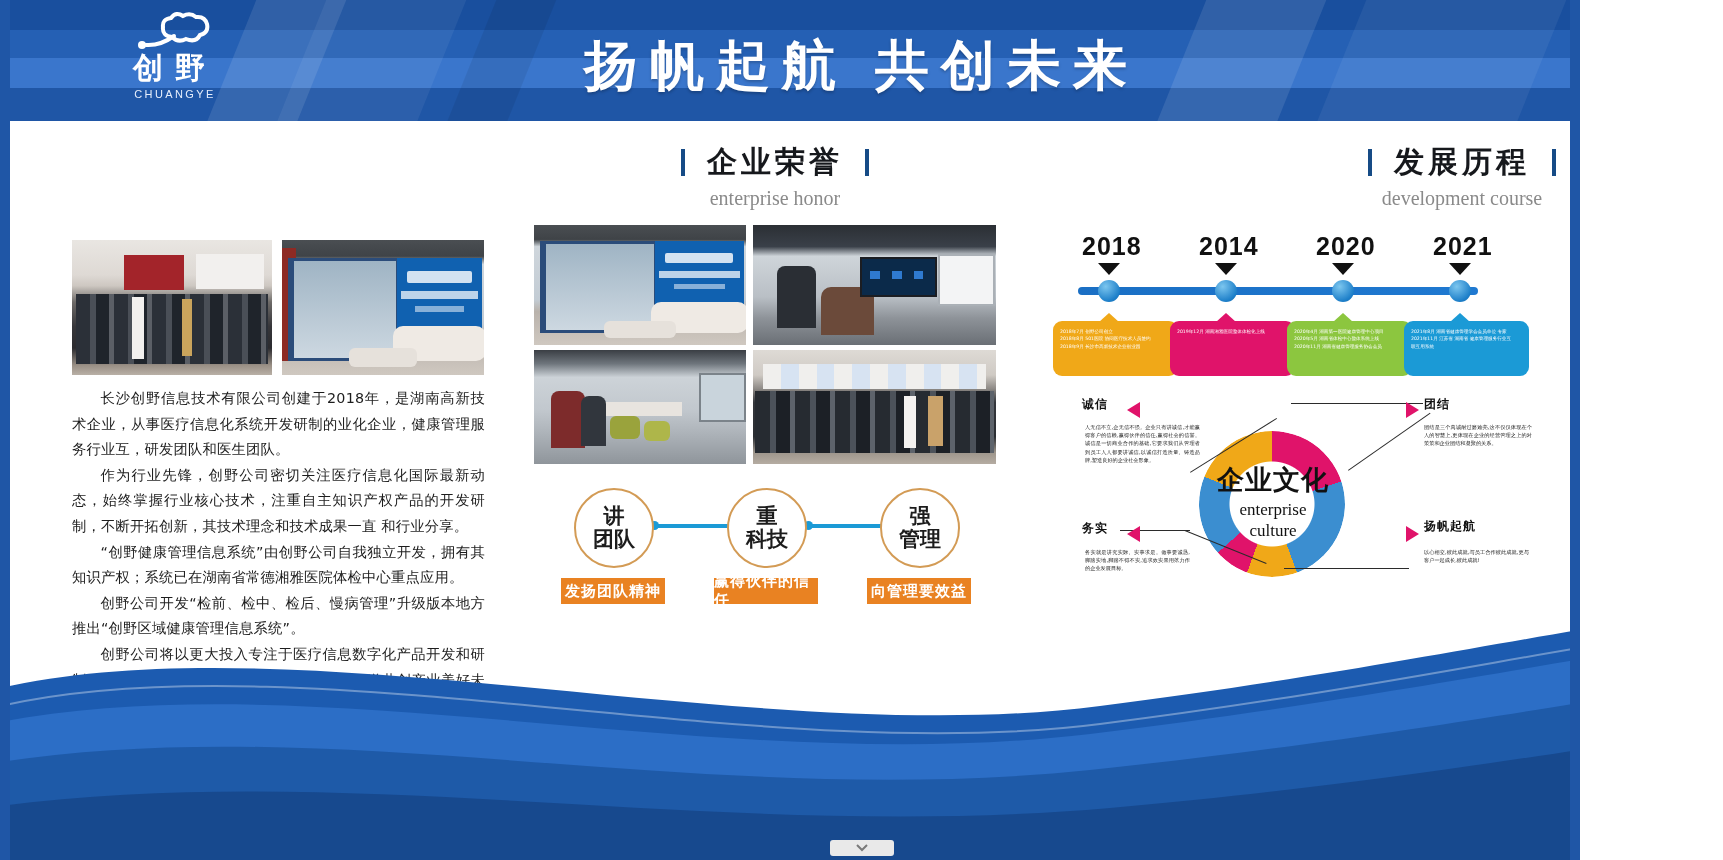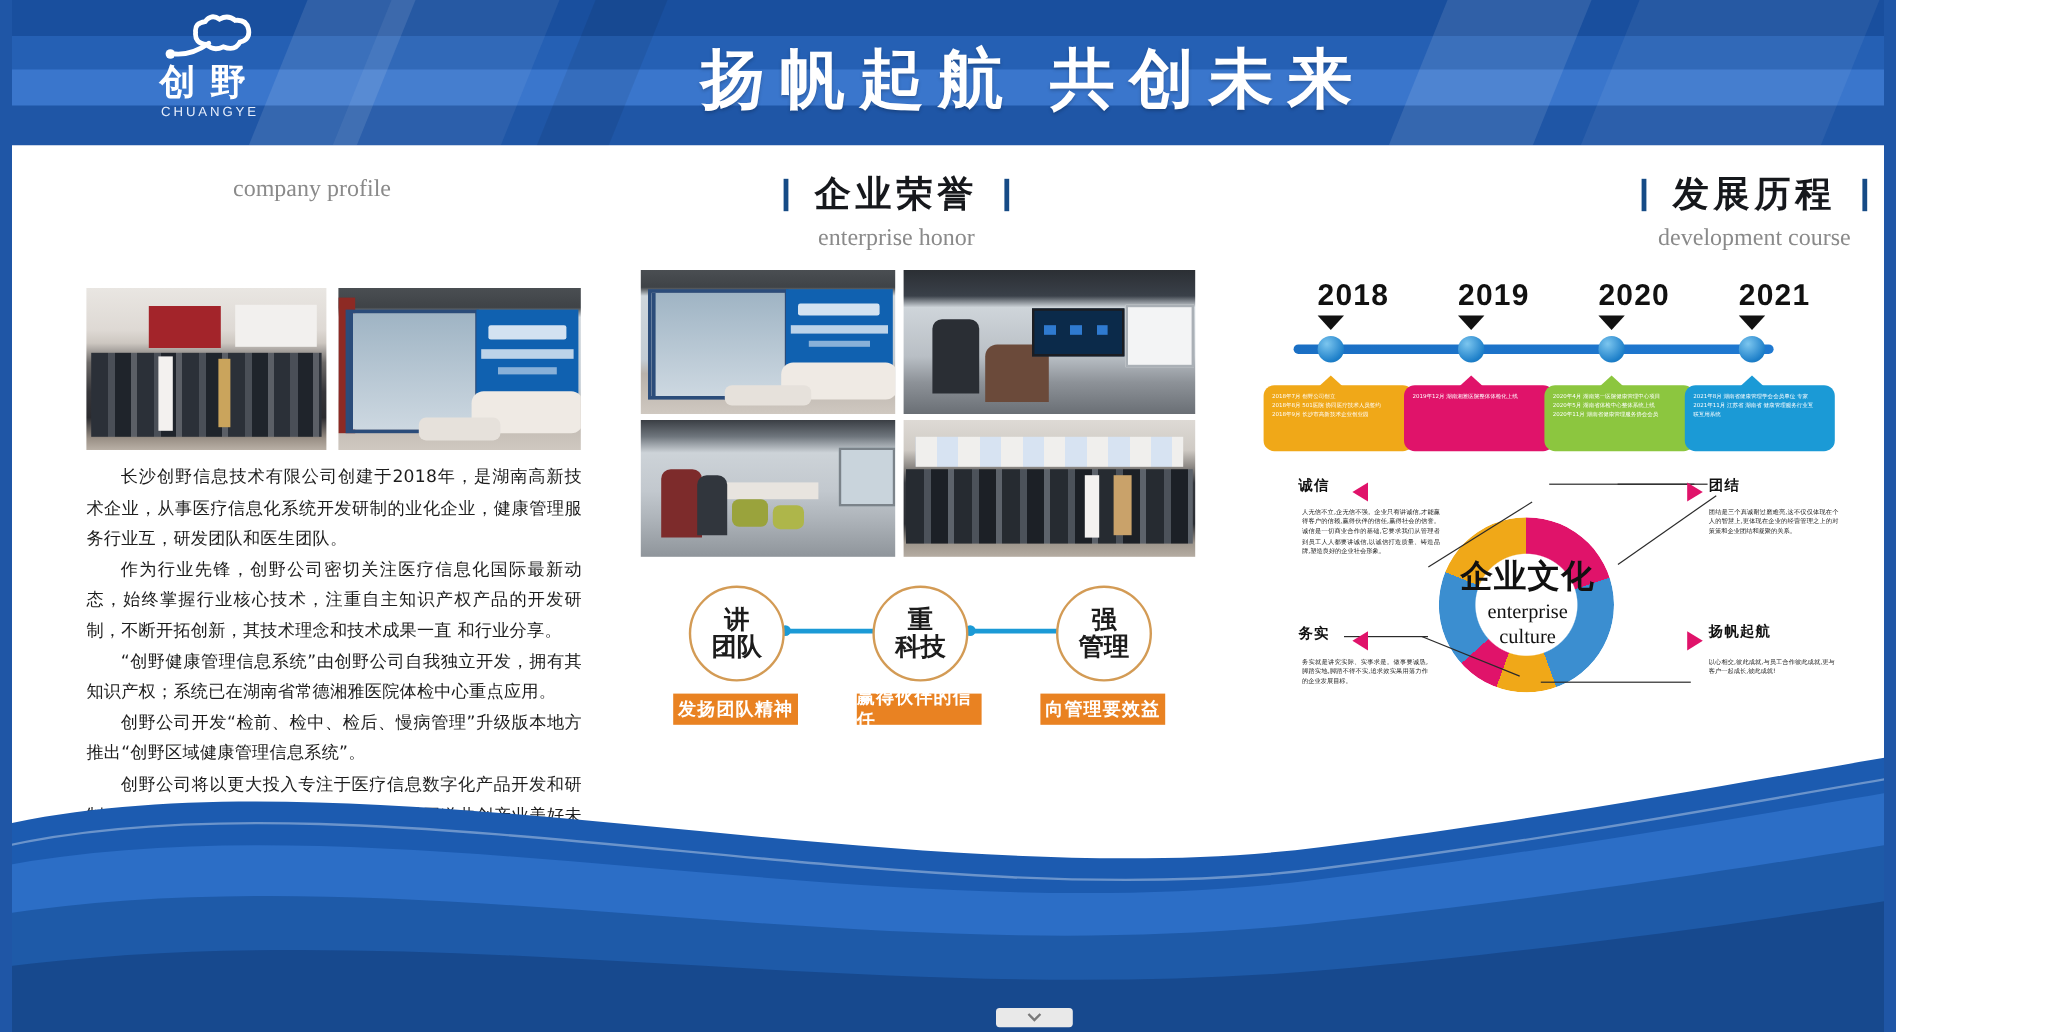--- a/index.html
+++ b/index.html
@@ -111,21 +111,21 @@
   .circ span{font-size:21px;font-weight:700;color:#1c1c1c;line-height:23px;text-align:center;
      font-family:"DejaVu Sans","Liberation Sans",sans-serif;}
   .flowline{position:absolute;height:4px;background:#1b9ad6;border-radius:2px;top:524px;}
   .flowdot{position:absolute;width:9px;height:9px;border-radius:50%;background:#1b9ad6;top:521px;}
   .obtn{position:absolute;height:26px;background:#e98222;color:#fff;font-size:15px;font-weight:700;
      display:flex;align-items:center;justify-content:center;letter-spacing:1px;
      font-family:"DejaVu Sans","Liberation Sans",sans-serif;}
 
   
   .tl-year{position:absolute;font-size:25px;font-weight:700;color:#111;letter-spacing:1px;
-     font-family:"Liberation Sans","DejaVu Sans",sans-serif;margin-left:16px;}
+     font-family:"Liberation Sans","DejaVu Sans",sans-serif;}
   .tl-tri{position:absolute;width:0;height:0;border-left:11px solid transparent;
      border-right:11px solid transparent;border-top:12px solid #111;}
   .tl-line{position:absolute;left:1078px;top:287px;width:400px;height:8px;
      background:linear-gradient(90deg,#1a6fc4,#1f79d1);border-radius:4px;}
   .tl-node{position:absolute;width:22px;height:22px;border-radius:50%;top:280px;
      background:radial-gradient(circle at 35% 30%,#7cc6ef,#1d7fc9 70%,#1566a8);}
   .tl-card{position:absolute;width:112px;border-radius:9px;padding:7px 6px 8px 7px;
      color:#fff;font-size:4.6px;line-height:7.4px;font-family:"DejaVu Sans",sans-serif;}
   .tl-card .notch{position:absolute;left:46px;top:-8px;width:0;height:0;
      border-left:10px solid transparent;border-right:10px solid transparent;}
@@ -188,24 +188,23 @@
         <circle cx="14" cy="35" r="4" fill="#ffffff"></circle>
       </svg>
       <div class="logo-name">创野</div>
       <div class="logo-sub">CHUANGYE</div>
     </div>
 
     <div class="header-title">扬帆起航  共创未来</div>
   </div>
 
   <div class="sec-head" style="left:30px;top:142px;width:460px;">
-    <div class="en">company profile</div>
-  </div>
-
-  <div class="sec-head" style="left:517px;top:142px;width:460px;">
+  </div>
+
+  <div class="sec-head" style="left:545px;top:142px;width:460px;">
     <div><span class="bar l"></span><span class="cn">企业荣誉</span><span class="bar r"></span></div>
     <div class="en">enterprise honor</div>
   </div>
 
   <div class="sec-head" style="left:1232px;top:142px;width:460px;">
     <div><span class="bar l"></span><span class="cn">发展历程</span><span class="bar r"></span></div>
     <div class="en">development course</div>
   </div>
 
   <div class="photo p-lobby" style="left:72px;top:240px;width:200px;height:135px;">
@@ -289,21 +288,21 @@
         <em style="font-style:normal;display:block">强</em>
         <em style="font-style:normal;display:block">管理</em>
       </span>
   </div>
 
   <div class="obtn" style="left:561px;top:578px;width:104px;">发扬团队精神</div>
   <div class="obtn" style="left:714px;top:578px;width:104px;">赢得伙伴的信任</div>
   <div class="obtn" style="left:867px;top:578px;width:104px;">向管理要效益</div>
 
   <div class="tl-year" style="left:1082px;top:232px;">2018</div>
-  <div class="tl-year" style="left:1199px;top:232px;">2019</div>
+  <div class="tl-year" style="left:1199px;top:232px;">2014</div>
   <div class="tl-year" style="left:1316px;top:232px;">2020</div>
   <div class="tl-year" style="left:1433px;top:232px;">2021</div>
 
   <div class="tl-tri" style="left:1098px;top:263px;"></div>
   <div class="tl-tri" style="left:1215px;top:263px;"></div>
   <div class="tl-tri" style="left:1332px;top:263px;"></div>
   <div class="tl-tri" style="left:1449px;top:263px;"></div>
 
   <div class="tl-line"></div>
   <div class="tl-node" style="left:1098px;"></div>

